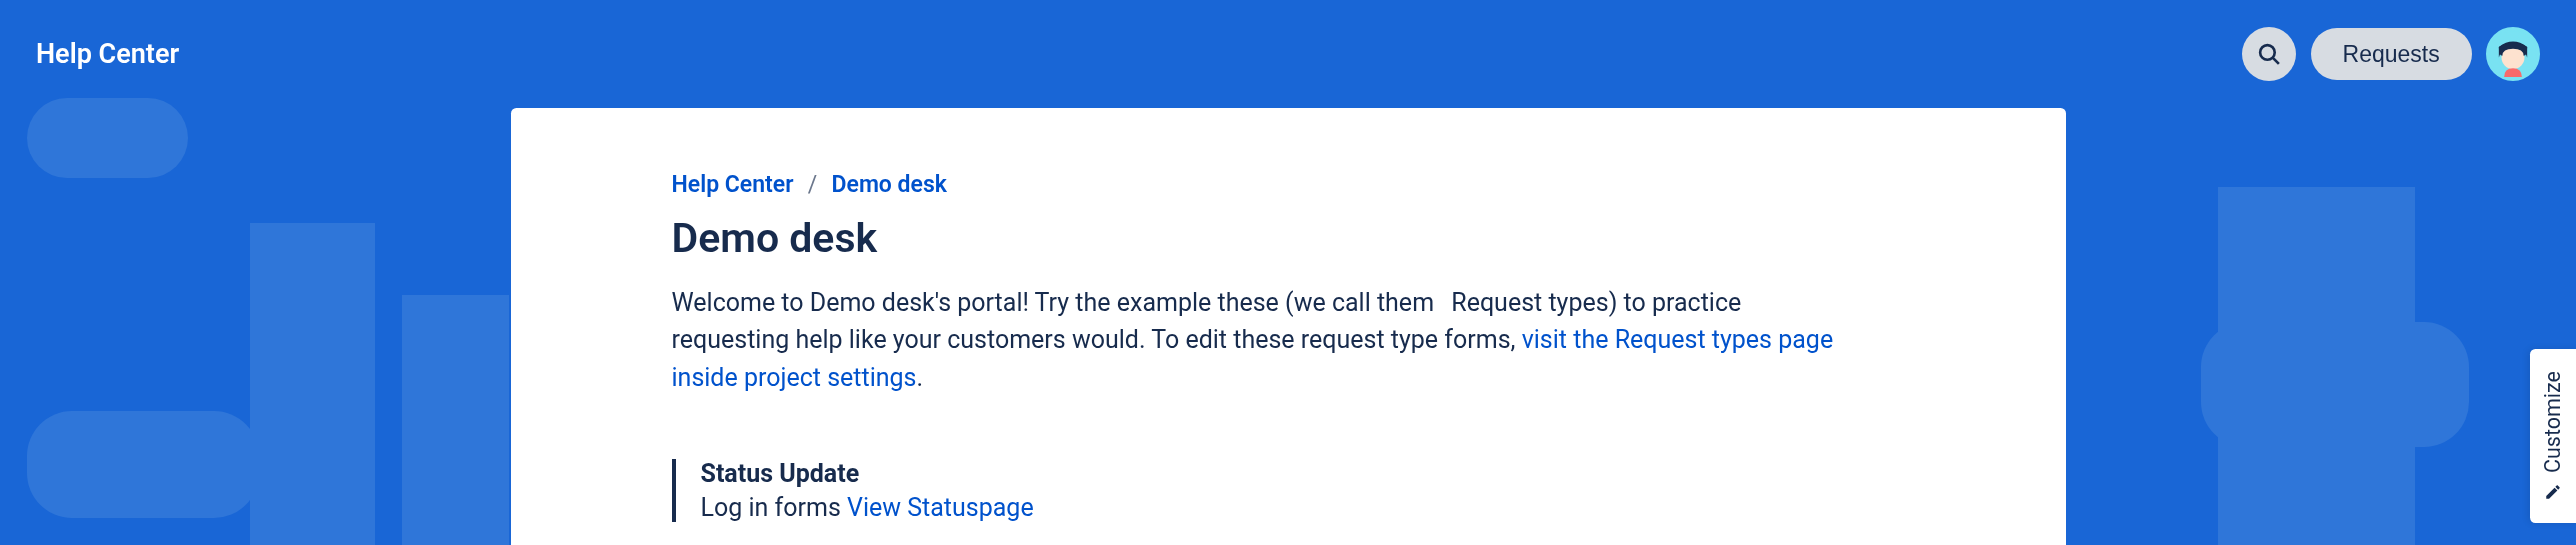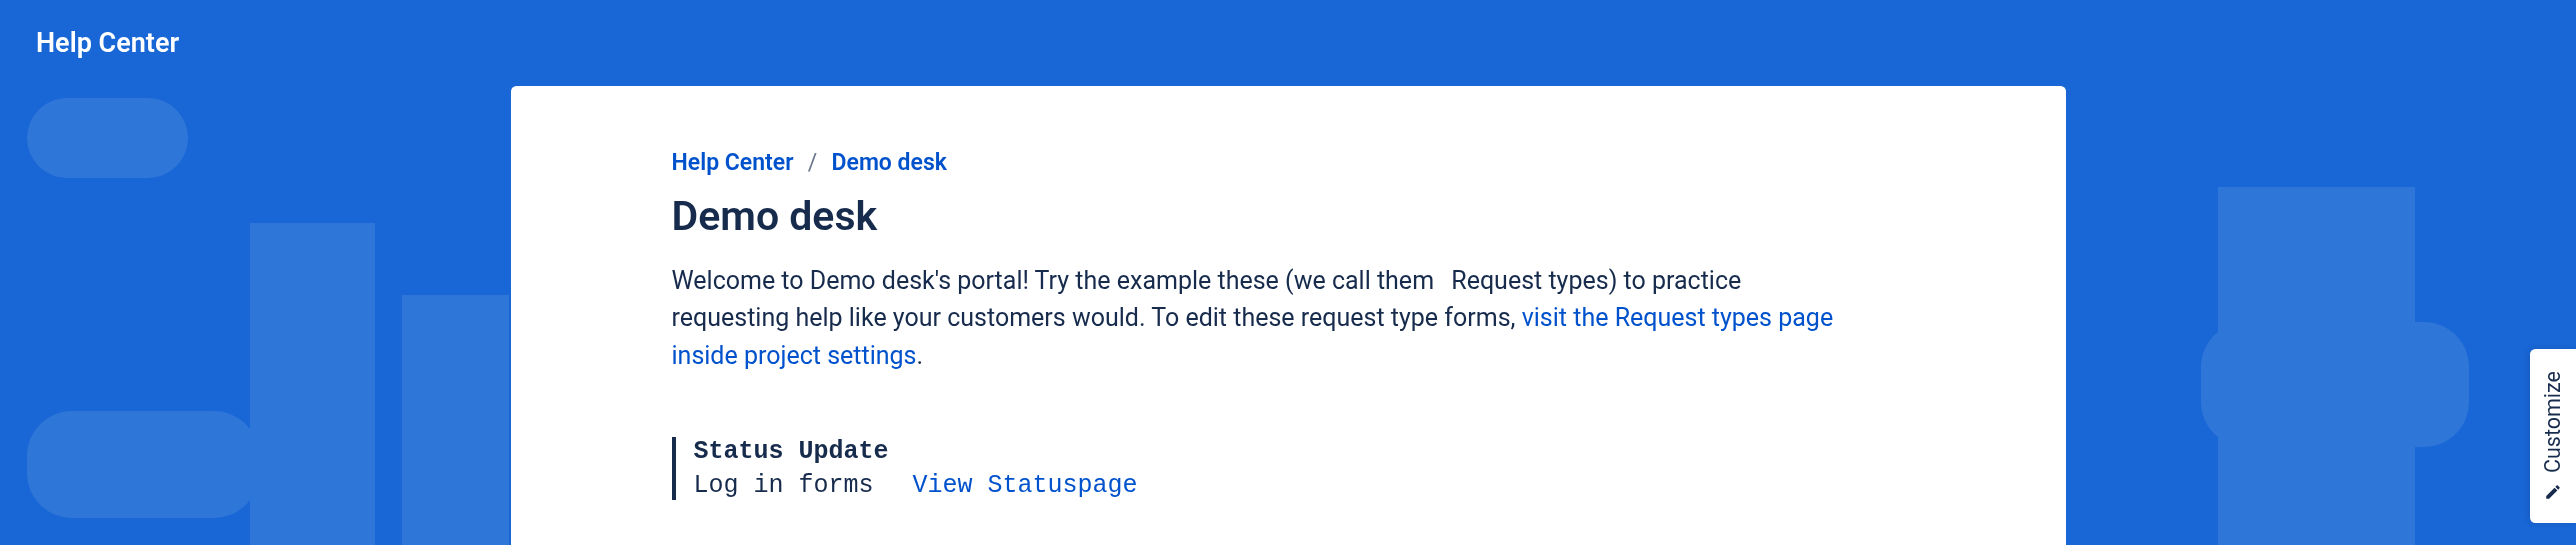--- a/index.html
+++ b/index.html
@@ -103,37 +103,35 @@
     .description .bold {
       font-weight: 400;
       margin-left: 11px;
     }
     .description .link {
       color: #0052cc;
       cursor: pointer;
     }
     .status-block {
       border-left: 4.5px solid #172b4d;
-      padding-left: 18px;
-      font-family: Liberation Mono, monospace;
+      padding-left: 25px;
     }
     .status-title {
       font-size: 25px;
       font-weight: 700;
       color: #172b4d;
       margin-bottom: 5.4px;
     }
     .status-body {
       font-size: 25px;
       color: #172b4d;
     }
     .status-body .link {
       color: #0052cc;
       cursor: pointer;
-      margin-left: 24px;
     }
     .customize-tab {
       position: absolute;
       right: 0;
       top: 349px;
       background: white;
       border-radius: 5.4px 0 0 5.4px;
       padding: 21.5px 10.7px;
       display: flex;
       flex-direction: column;
@@ -174,20 +172,38 @@
   <div class="cloud" style="top:98px; left:27px; width:161px; height:80px;"></div>
   <div class="cloud" style="top:411px; left:27px; width:232px; height:107px;"></div>
   <div class="building" style="bottom:0; left:250px; width:125px; height:322px;"></div>
   <div class="building" style="bottom:0; left:402px; width:107px; height:250px;"></div>
   <div class="cloud" style="top:322px; right:107px; width:268px; height:125px;"></div>
   <div class="building" style="bottom:0; right:161px; width:197px; height:358px;"></div>
 </div>
 
 <div class="header">
   <div class="header-title">Help Center</div>
+  <div class="header-actions">
+    <button class="search-btn">
+      <svg width="25" height="25" viewBox="0 0 24 24" fill="none" stroke="#172b4d" stroke-width="2.5">
+        <circle cx="10" cy="10" r="7"></circle>
+        <line x1="21" y1="21" x2="15" y2="15"></line>
+      </svg>
+    </button>
+    <button class="requests-btn">Requests</button>
+    <div class="avatar">
+      <svg width="46" height="46" viewBox="0 0 52 52">
+        <circle cx="26" cy="26" r="26" fill="#79e2f2"></circle>
+        <path d="M 10 18 Q 26 6 42 18 L 42 30 Q 40 20 26 20 Q 12 20 10 30 Z" fill="#172b4d"></path>
+        <circle cx="26" cy="30" r="13" fill="#fde2cf"></circle>
+        <path d="M 10 18 Q 26 8 42 18 Q 42 28 38 28 Q 38 20 26 20 Q 14 20 14 28 Q 10 28 10 18 Z" fill="#172b4d"></path>
+        <path d="M 16 52 Q 16 42 26 42 Q 36 42 36 52 Z" fill="#f86a6a"></path>
+      </svg>
+    </div>
+  </div>
 </div>
 
 <div class="main-card">
   <div class="breadcrumb">
     <span class="breadcrumb-link">Help Center</span>
     <span class="breadcrumb-sep">/</span>
     <span class="breadcrumb-link">Demo desk</span>
   </div>
   <h1 class="page-title">Demo desk</h1>
   <p class="description">

